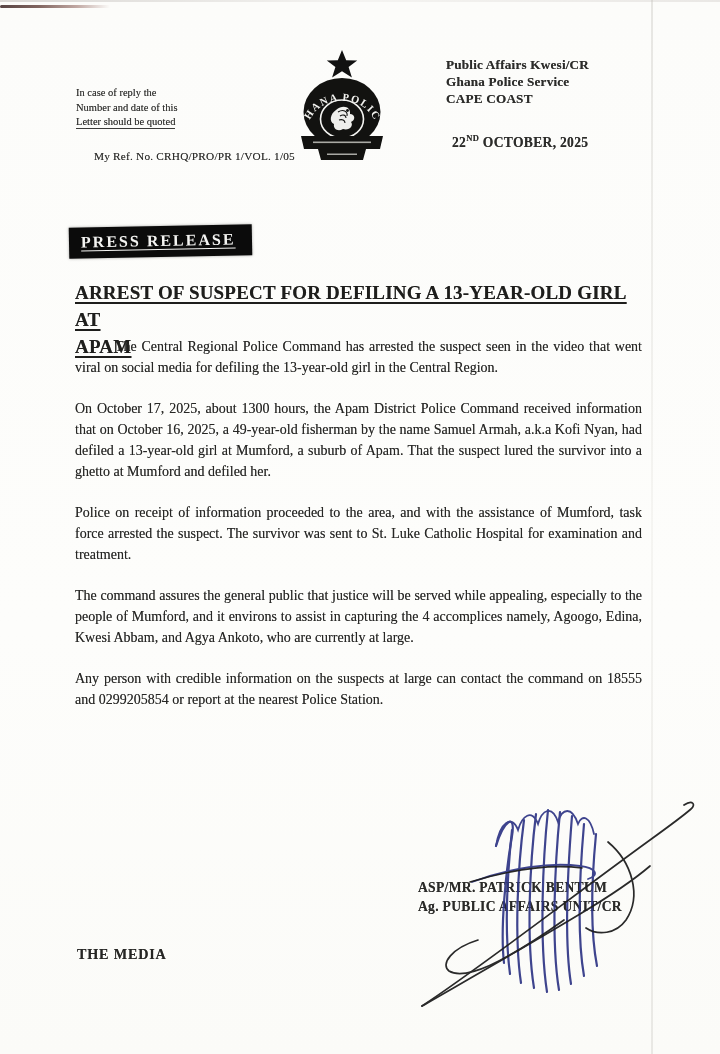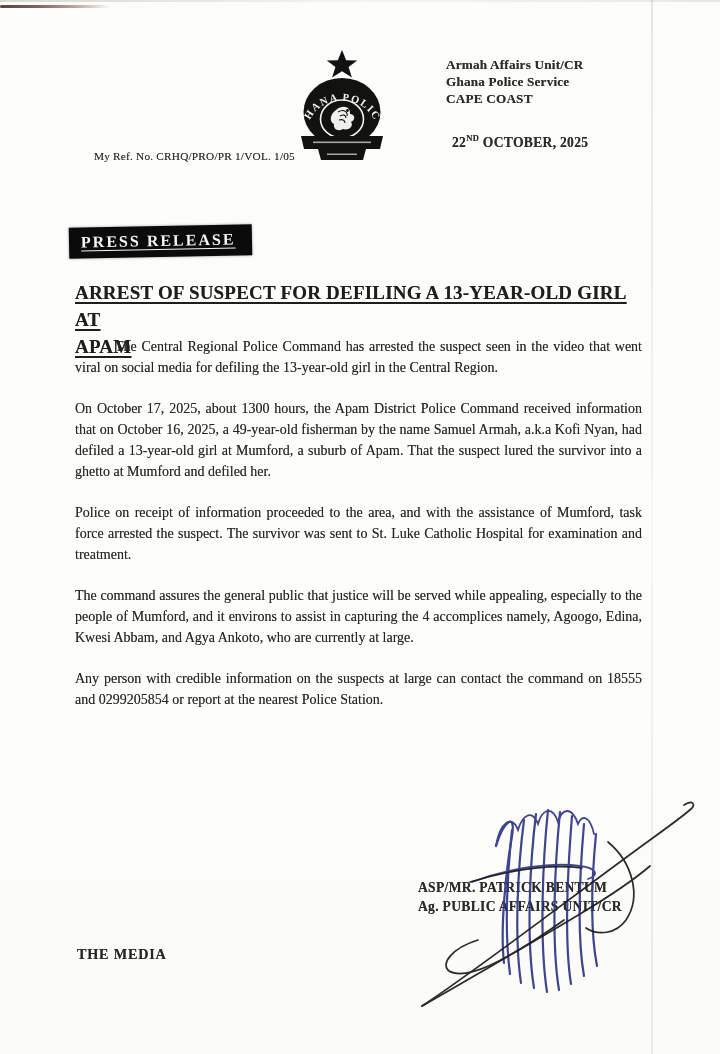--- a/index.html
+++ b/index.html
@@ -77,20 +77,25 @@
 </style>
 </head>
 <body>
 
 <div class="page">
 
   <div class="artifact-topline"></div>
   <div class="artifact-top"></div>
   <div class="crease-right"></div>
 
+  <div class="reply-note ink">
+    <div>In case of reply the</div>
+    <div>Number and date of this</div>
+    <div><span class="u">Letter should be quoted</span></div>
+  </div>
 
   <svg class="crest" viewBox="0 0 102 116">
 
     <polygon fill="#111" points="51,2 55.2,12.2 66.2,12.4 57.6,19.1 60.9,29.6 51,23.3 41.1,29.6 44.4,19.1 35.8,12.4 46.8,12.2"></polygon>
 
     <ellipse cx="51" cy="64" rx="38.5" ry="34" fill="#121210"></ellipse>
 
     <path id="crestArc" d="M 18 74 A 34.5 30 0 0 1 84 74" fill="none"></path>
     <text font-family="Liberation Serif, serif" font-size="10.5" font-weight="700" fill="#f3f3f0" letter-spacing="1.4">
       <textPath href="#crestArc" startOffset="50%" text-anchor="middle">GHANA POLICE</textPath>
@@ -112,21 +117,21 @@
 
     <g>
       <path d="M10 88 L92 88 L89 101 L13 101 Z" fill="#121210"></path>
       <path d="M27 101 L75 101 L72 112 L30 112 Z" fill="#121210"></path>
       <rect x="22" y="93.5" width="58" height="1.6" fill="#cfcfc9" opacity=".8"></rect>
       <rect x="36" y="105.5" width="30" height="1.5" fill="#cfcfc9" opacity=".8"></rect>
     </g>
   </svg>
 
   <div class="office-block ink">
-    <div>Armah Affairs Unit/CR</div>
+    <div>Public Affairs Kwesi/CR</div>
     <div>Ghana Police Service</div>
     <div>CAPE COAST</div>
   </div>
   <div class="date-line ink"><span>22</span><sup>ND</sup><span> OCTOBER, 2025</span></div>
 
   <div class="ref-line ink">My Ref. No. CRHQ/PRO/PR 1/VOL. 1/05</div>
 
   <div class="press-box">
     <span>PRESS RELEASE</span>
   </div>

